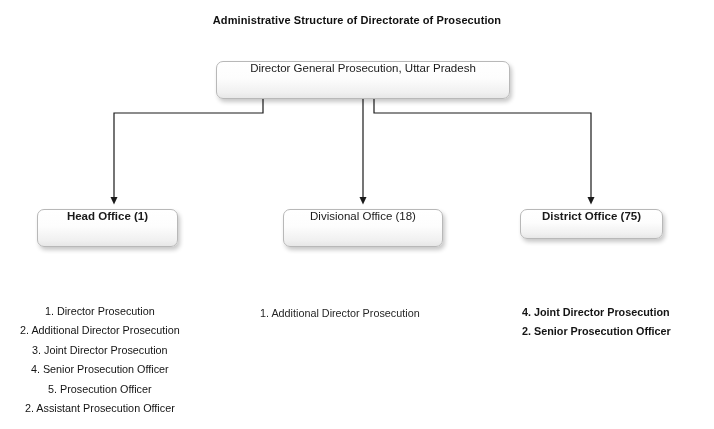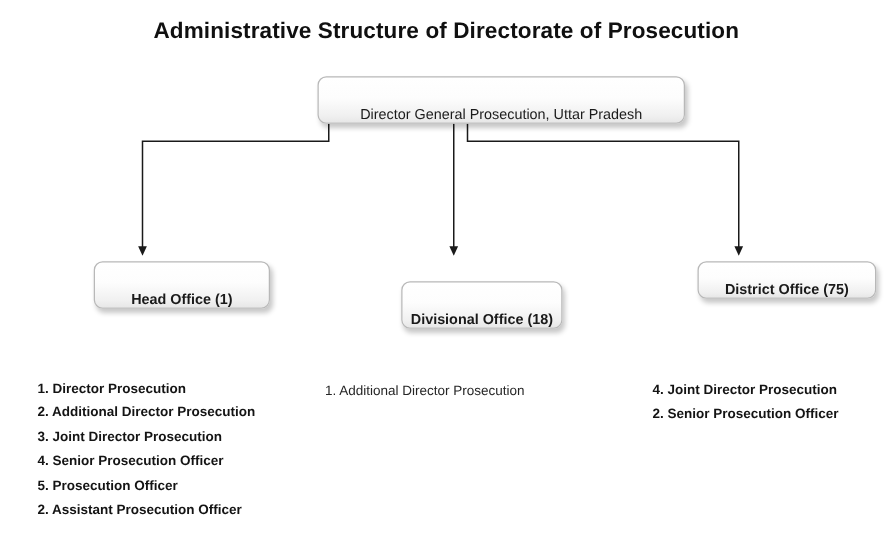--- a/index.html
+++ b/index.html
@@ -18,61 +18,60 @@
     position: relative;
     width: 714px;
     height: 429px;
   }
   .title {
     position: absolute;
     top: 14px;
     left: 0;
     width: 714px;
     text-align: center;
-    font-size: 18px;
+    font-size: 11px;
     font-weight: bold;
     color: #101010;
     letter-spacing: 0.1px;
   }
   .node {
     position: absolute;
     box-sizing: border-box;
     border: 1px solid #b8b8b8;
     border-radius: 7px;
     background: linear-gradient(to bottom, #ffffff 0%, #fdfdfd 45%, #f0f0f0 85%, #e7e7e7 100%);
     box-shadow: 2px 3px 4px rgba(0,0,0,0.22);
     display: flex;
-    align-items: flex-end;
+    align-items: flex-start;
     justify-content: center;
     font-size: 11.5px;
     color: #1a1a1a;
     font-weight: normal;
     text-align: center;
-    margin-left: 38px;
   }
   #node-root {
     left: 216px;
     top: 61px;
     width: 294px;
     height: 38px;
   }
   #node-head {
     left: 37px;
     top: 209px;
     width: 141px;
     height: 38px;
     font-weight: bold;
     font-size: 11.5px;
   }
   #node-div {
     left: 283px;
-    top: 225px;
-    width: 129px;
+    top: 209px;
+    width: 160px;
     height: 38px;
-    font-weight: bold;
+    font-weight: normal;
     font-size: 11.5px;
   }
   #node-dist {
     left: 520px;
     top: 209px;
     width: 143px;
     height: 30px;
     font-weight: bold;
     font-size: 11.5px;
   }
@@ -87,23 +86,24 @@
   .list {
     position: absolute;
     font-size: 10.8px;
     line-height: 19.4px;
     color: #141414;
   }
   .list div {
     white-space: nowrap;
   }
   #list-head {
-    left: 30px;
+    left: 20px;
     top: 302px;
-    font-weight: bold;
+    font-weight: normal;
+    text-align: center;
   }
   #list-div {
     left: 260px;
     top: 304px;
     font-weight: normal;
     color: #262626;
   }
   #list-dist {
     left: 522px;
     top: 303px;

